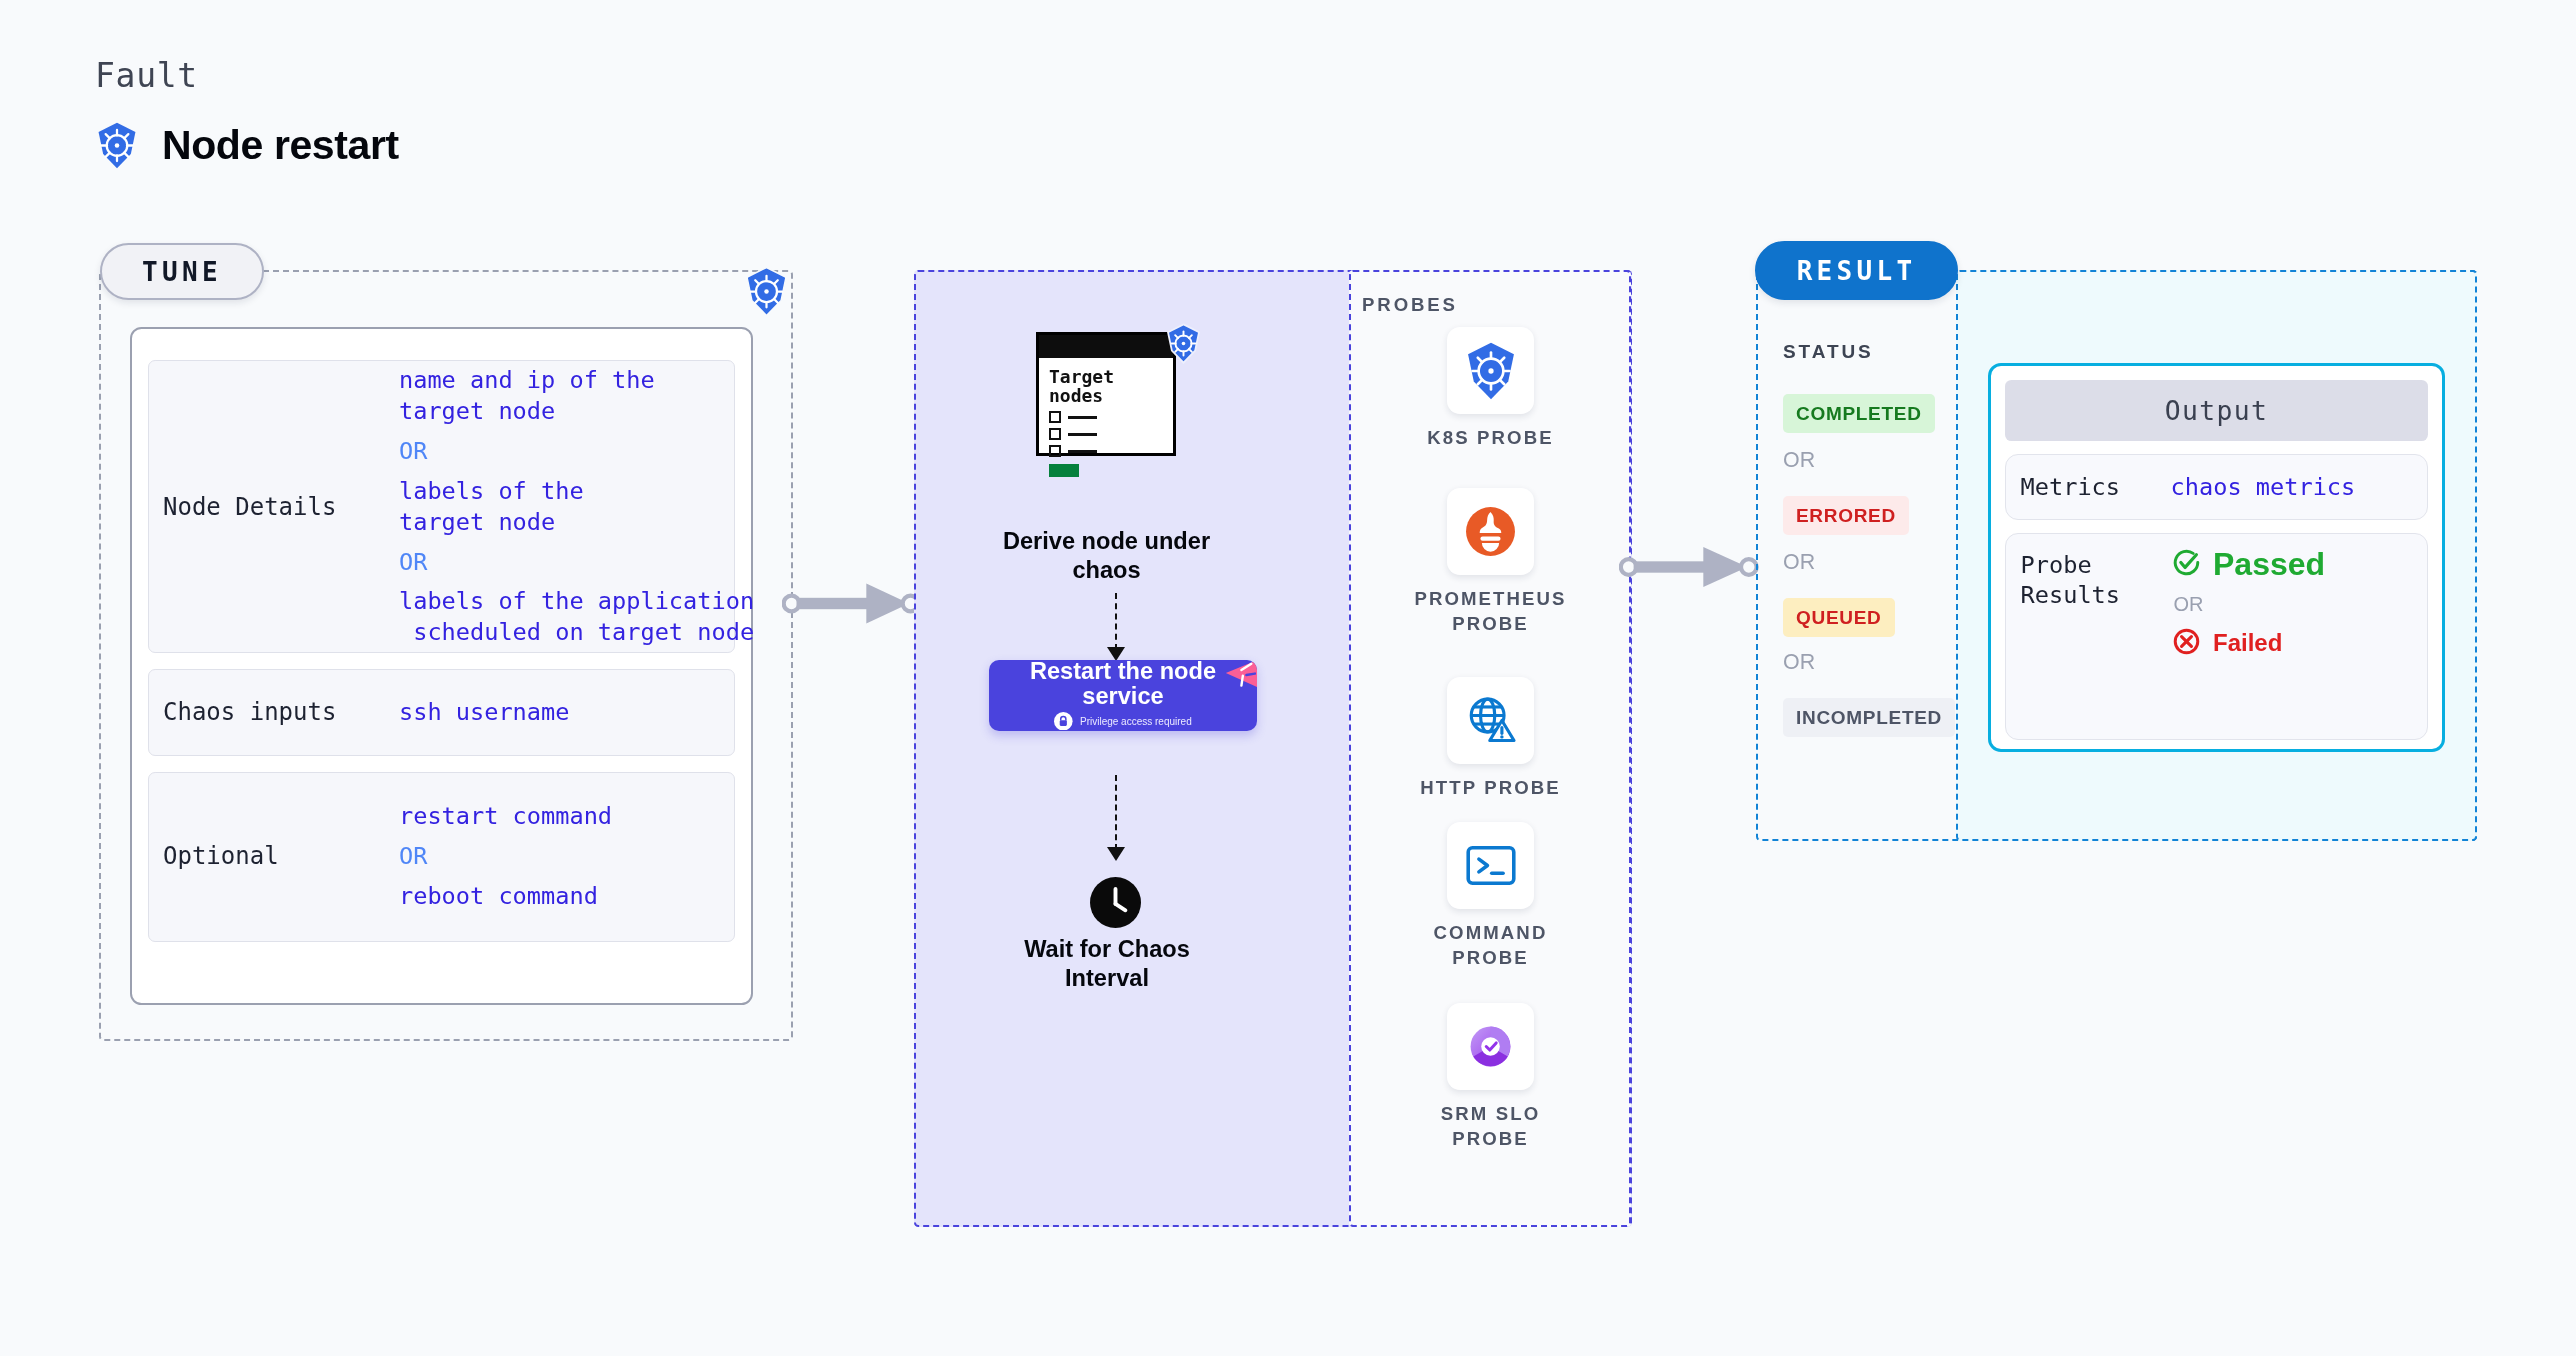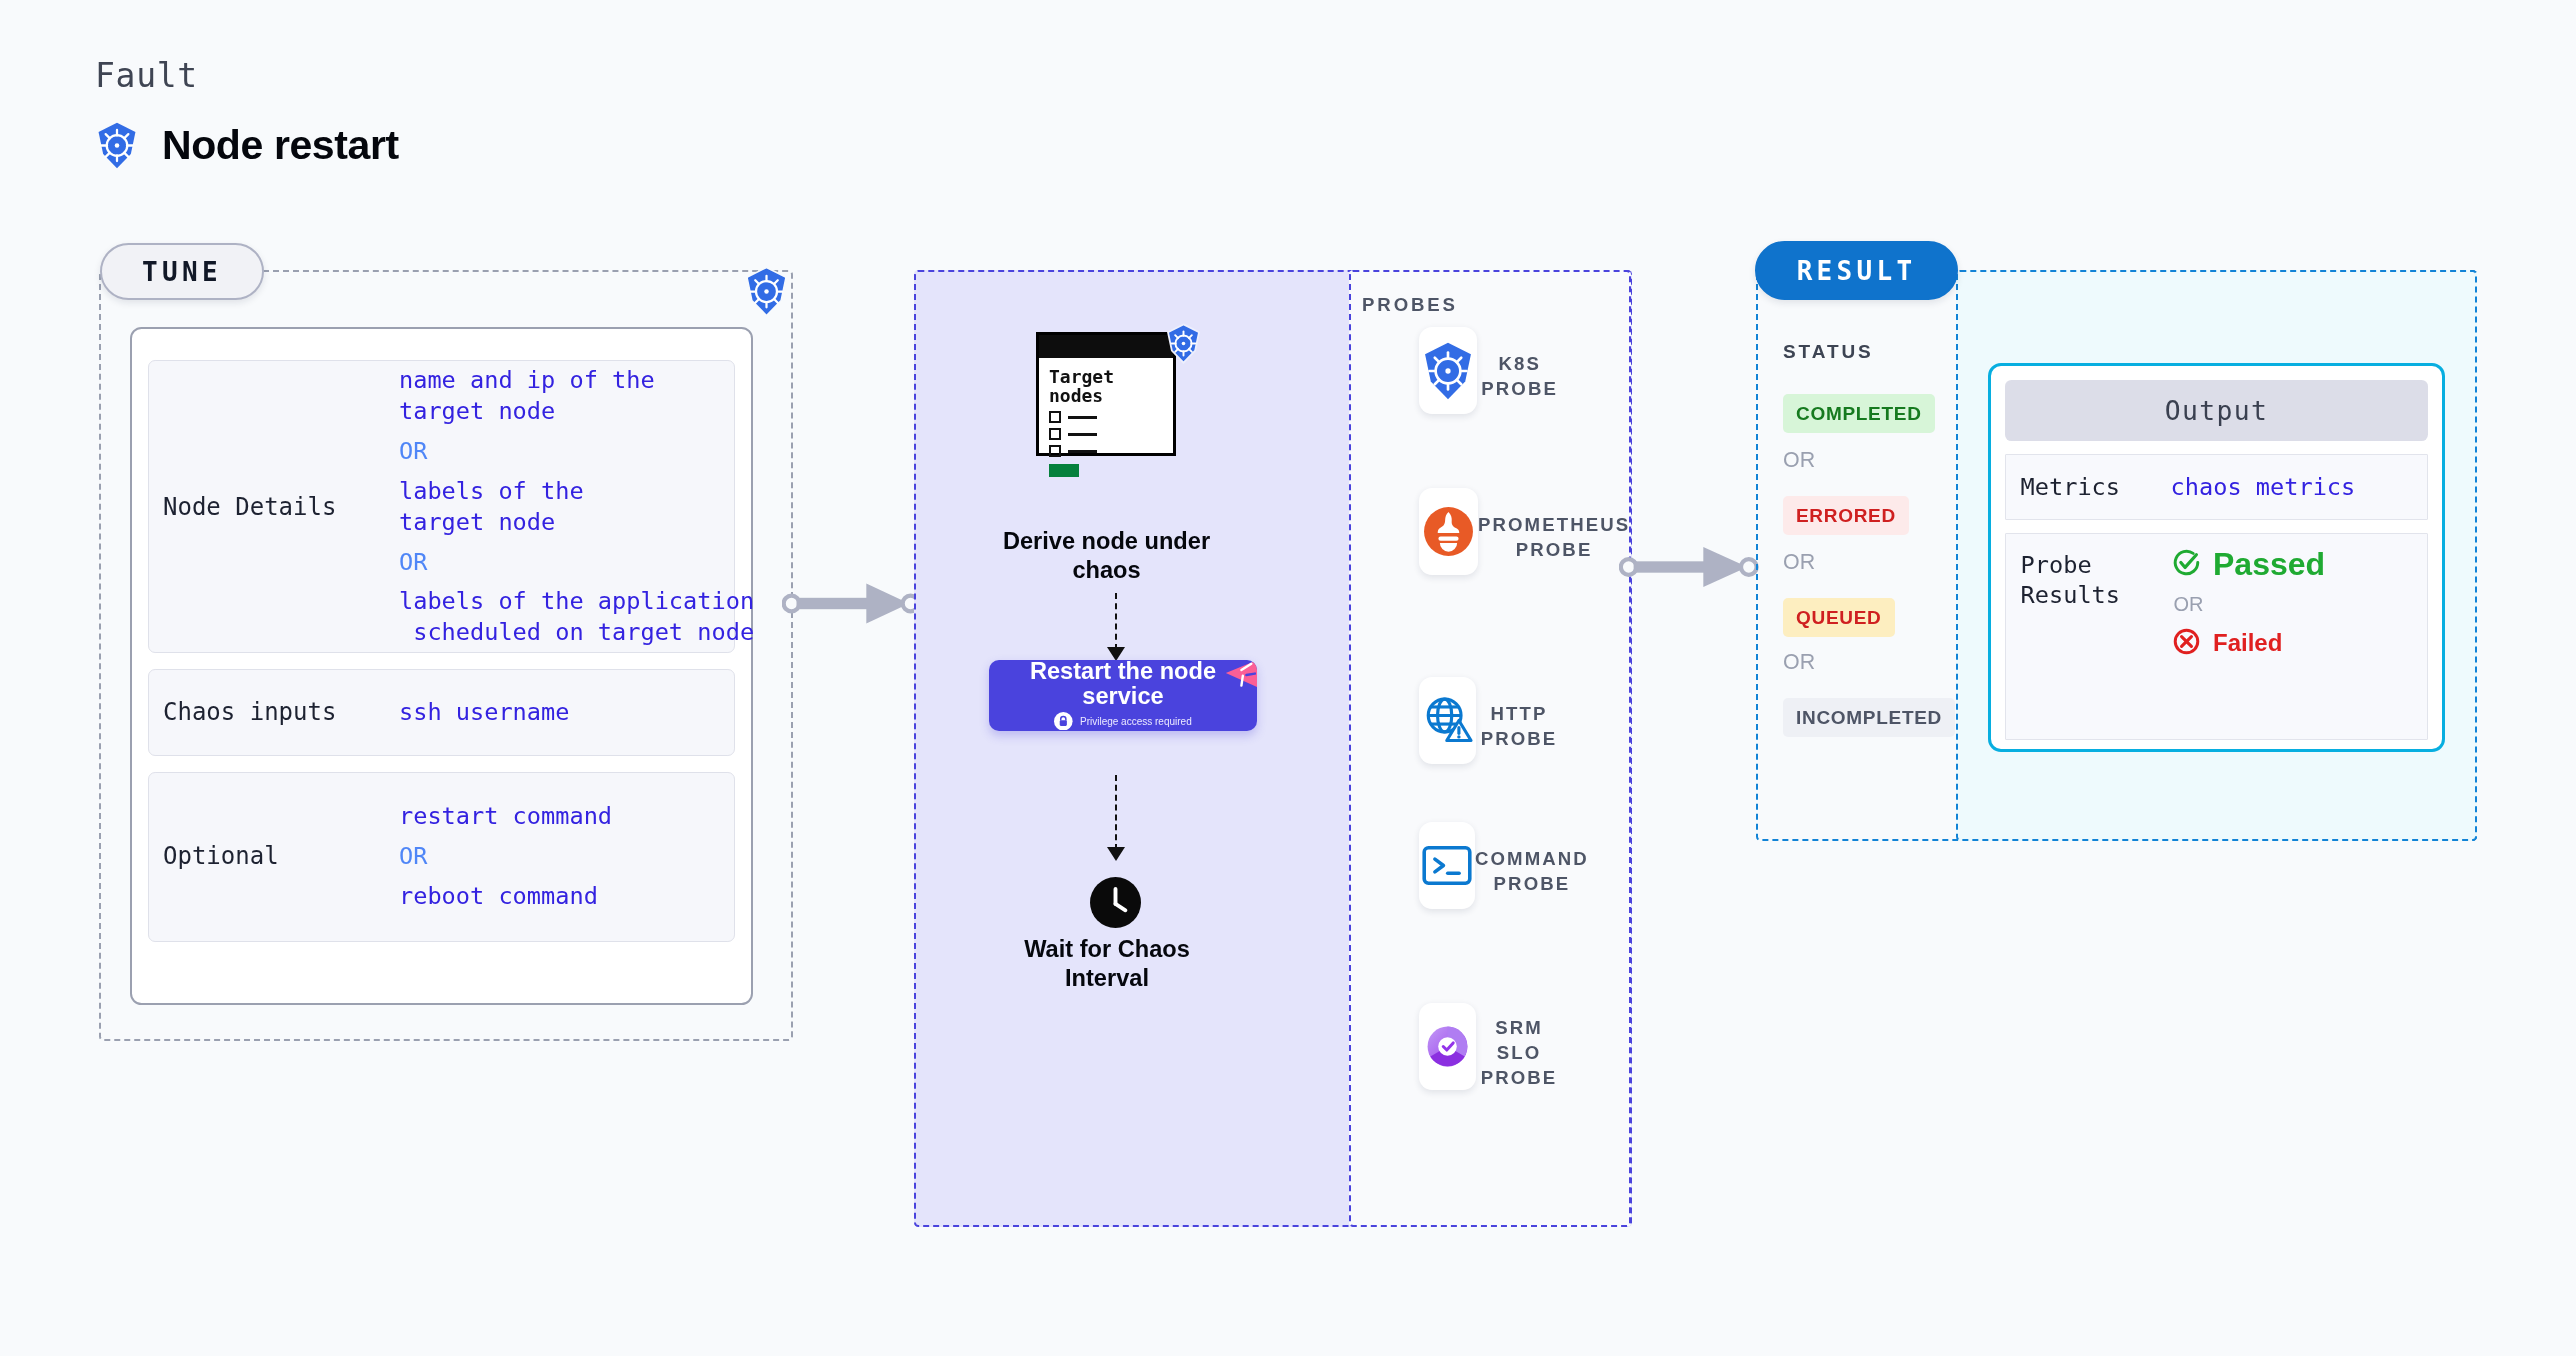--- a/index.html
+++ b/index.html
@@ -171,21 +171,21 @@
   .ribbon { position: absolute; right: 0; top: 0; }
   .clock { position: absolute; left: 1090px; top: 877px; }
 
   
   .probes-title {
     position: absolute; left: 1362px; top: 294px;
     font-size: 18.6px; font-weight: bold; letter-spacing: 2.9px; color: #4e5566;
   }
   .probe {
     position: absolute; width: 143px;
-    display: flex; flex-direction: row; align-items: center;
+    display: flex; flex-direction: column; align-items: center;
   }
   .probe-ico {
     width: 87px; height: 87px; background: #fff; border-radius: 13px;
     display: flex; align-items: center; justify-content: center;
     box-shadow: 0 2.1px 6.4px rgba(30,38,70,.10);
   }
   .probe-lbl {
     margin-top: 11.4px; text-align: center;
     font-size: 18.6px; font-weight: bold; letter-spacing: 2.1px;
     color: #4e5566; line-height: 1.35;
@@ -213,21 +213,21 @@
     padding: 14.3px;
   }
   .out-head {
     height: 61px; background: #dcdde8; border-radius: 6.4px;
     display: flex; align-items: center; justify-content: center;
     font-family: "DejaVu Sans Mono", monospace;
     font-size: 26.4px; color: #3a4050; letter-spacing: 1.4px;
   }
   .out-row {
     margin-top: 13px;
-    background: #f8f9fd; border: 1.4px solid #e2e4ec; border-radius: 1px;
+    background: #f8f9fd; border: 1.4px solid #e2e4ec; border-radius: 13px;
     display: flex; align-items: center; padding: 11.4px 14.3px;
     font-family: "DejaVu Sans Mono", monospace;
   }
   .out-row .k { width: 150px; flex: none; font-size: 23.6px; color: #1d2231; line-height: 1.25; }
   .out-row .v { font-size: 23.6px; color: #3322e0; }
   .out-metrics { height: 66px; }
   .out-probes  { height: 207px; }
   .pr-item { display: flex; align-items: center; gap: 11.4px; }
   .pr-pass { font-size: 32px; font-weight: bold; color: #1faa32;
              font-family: "Liberation Sans", sans-serif; }

